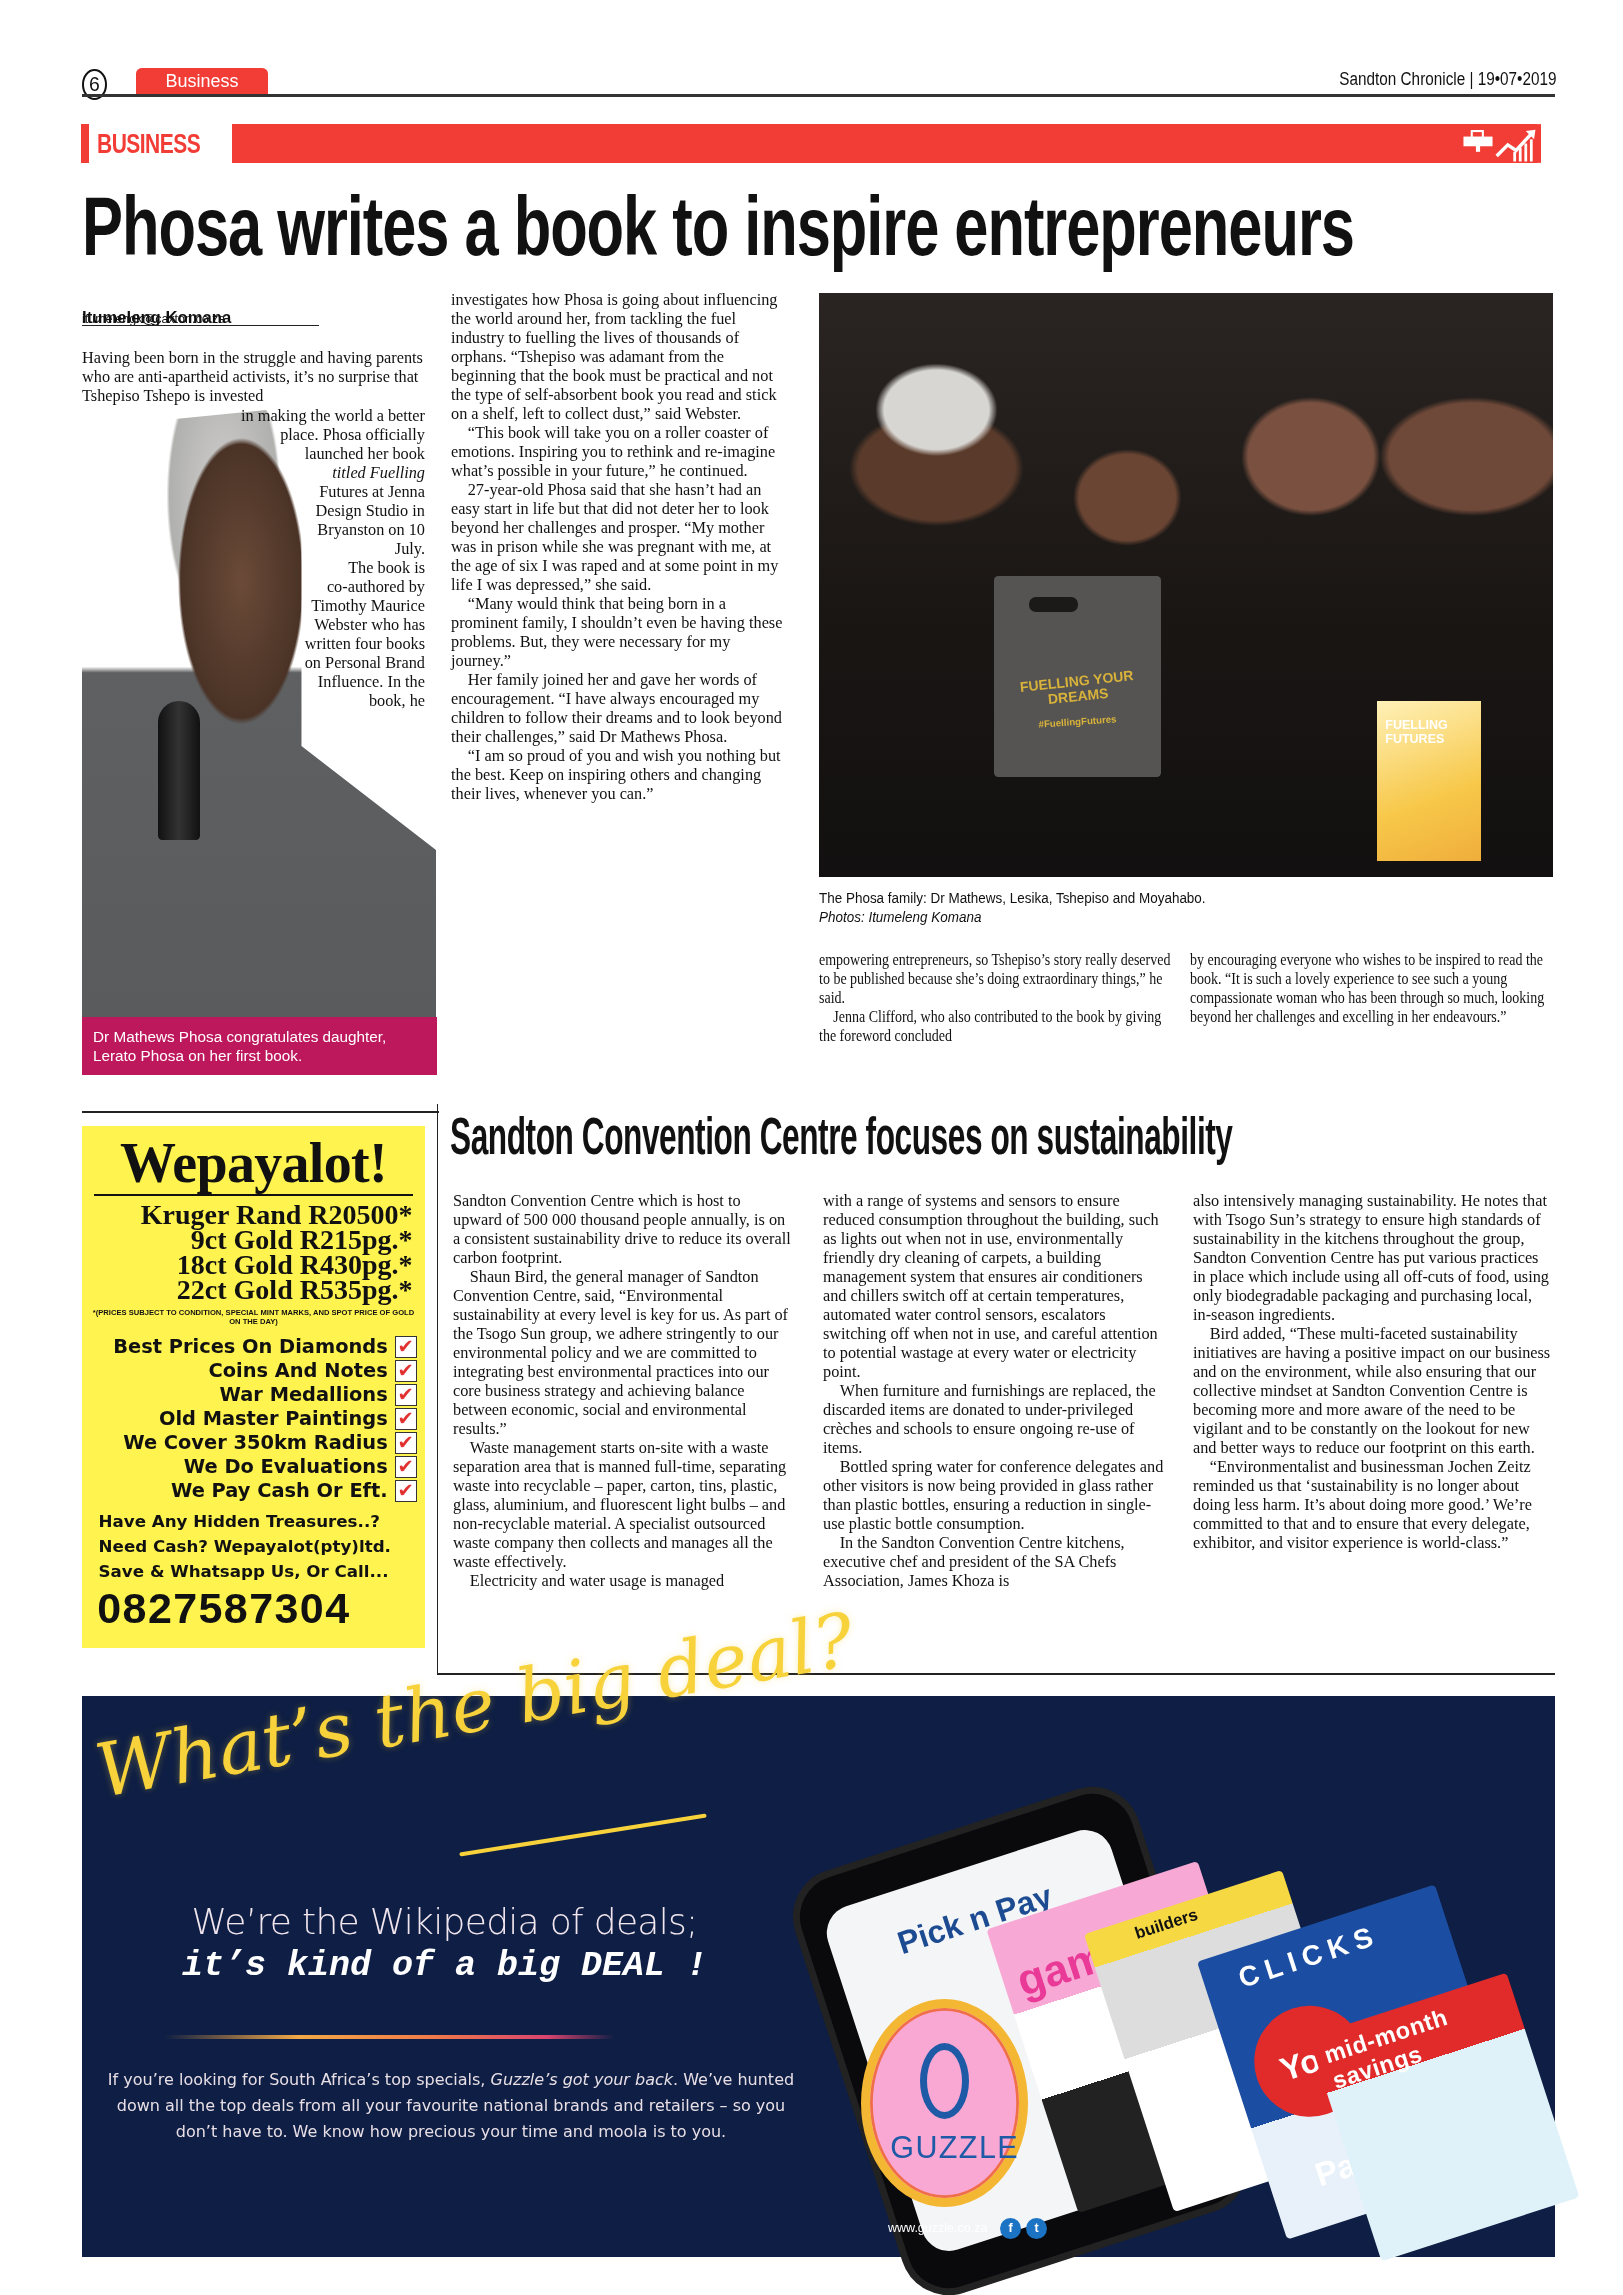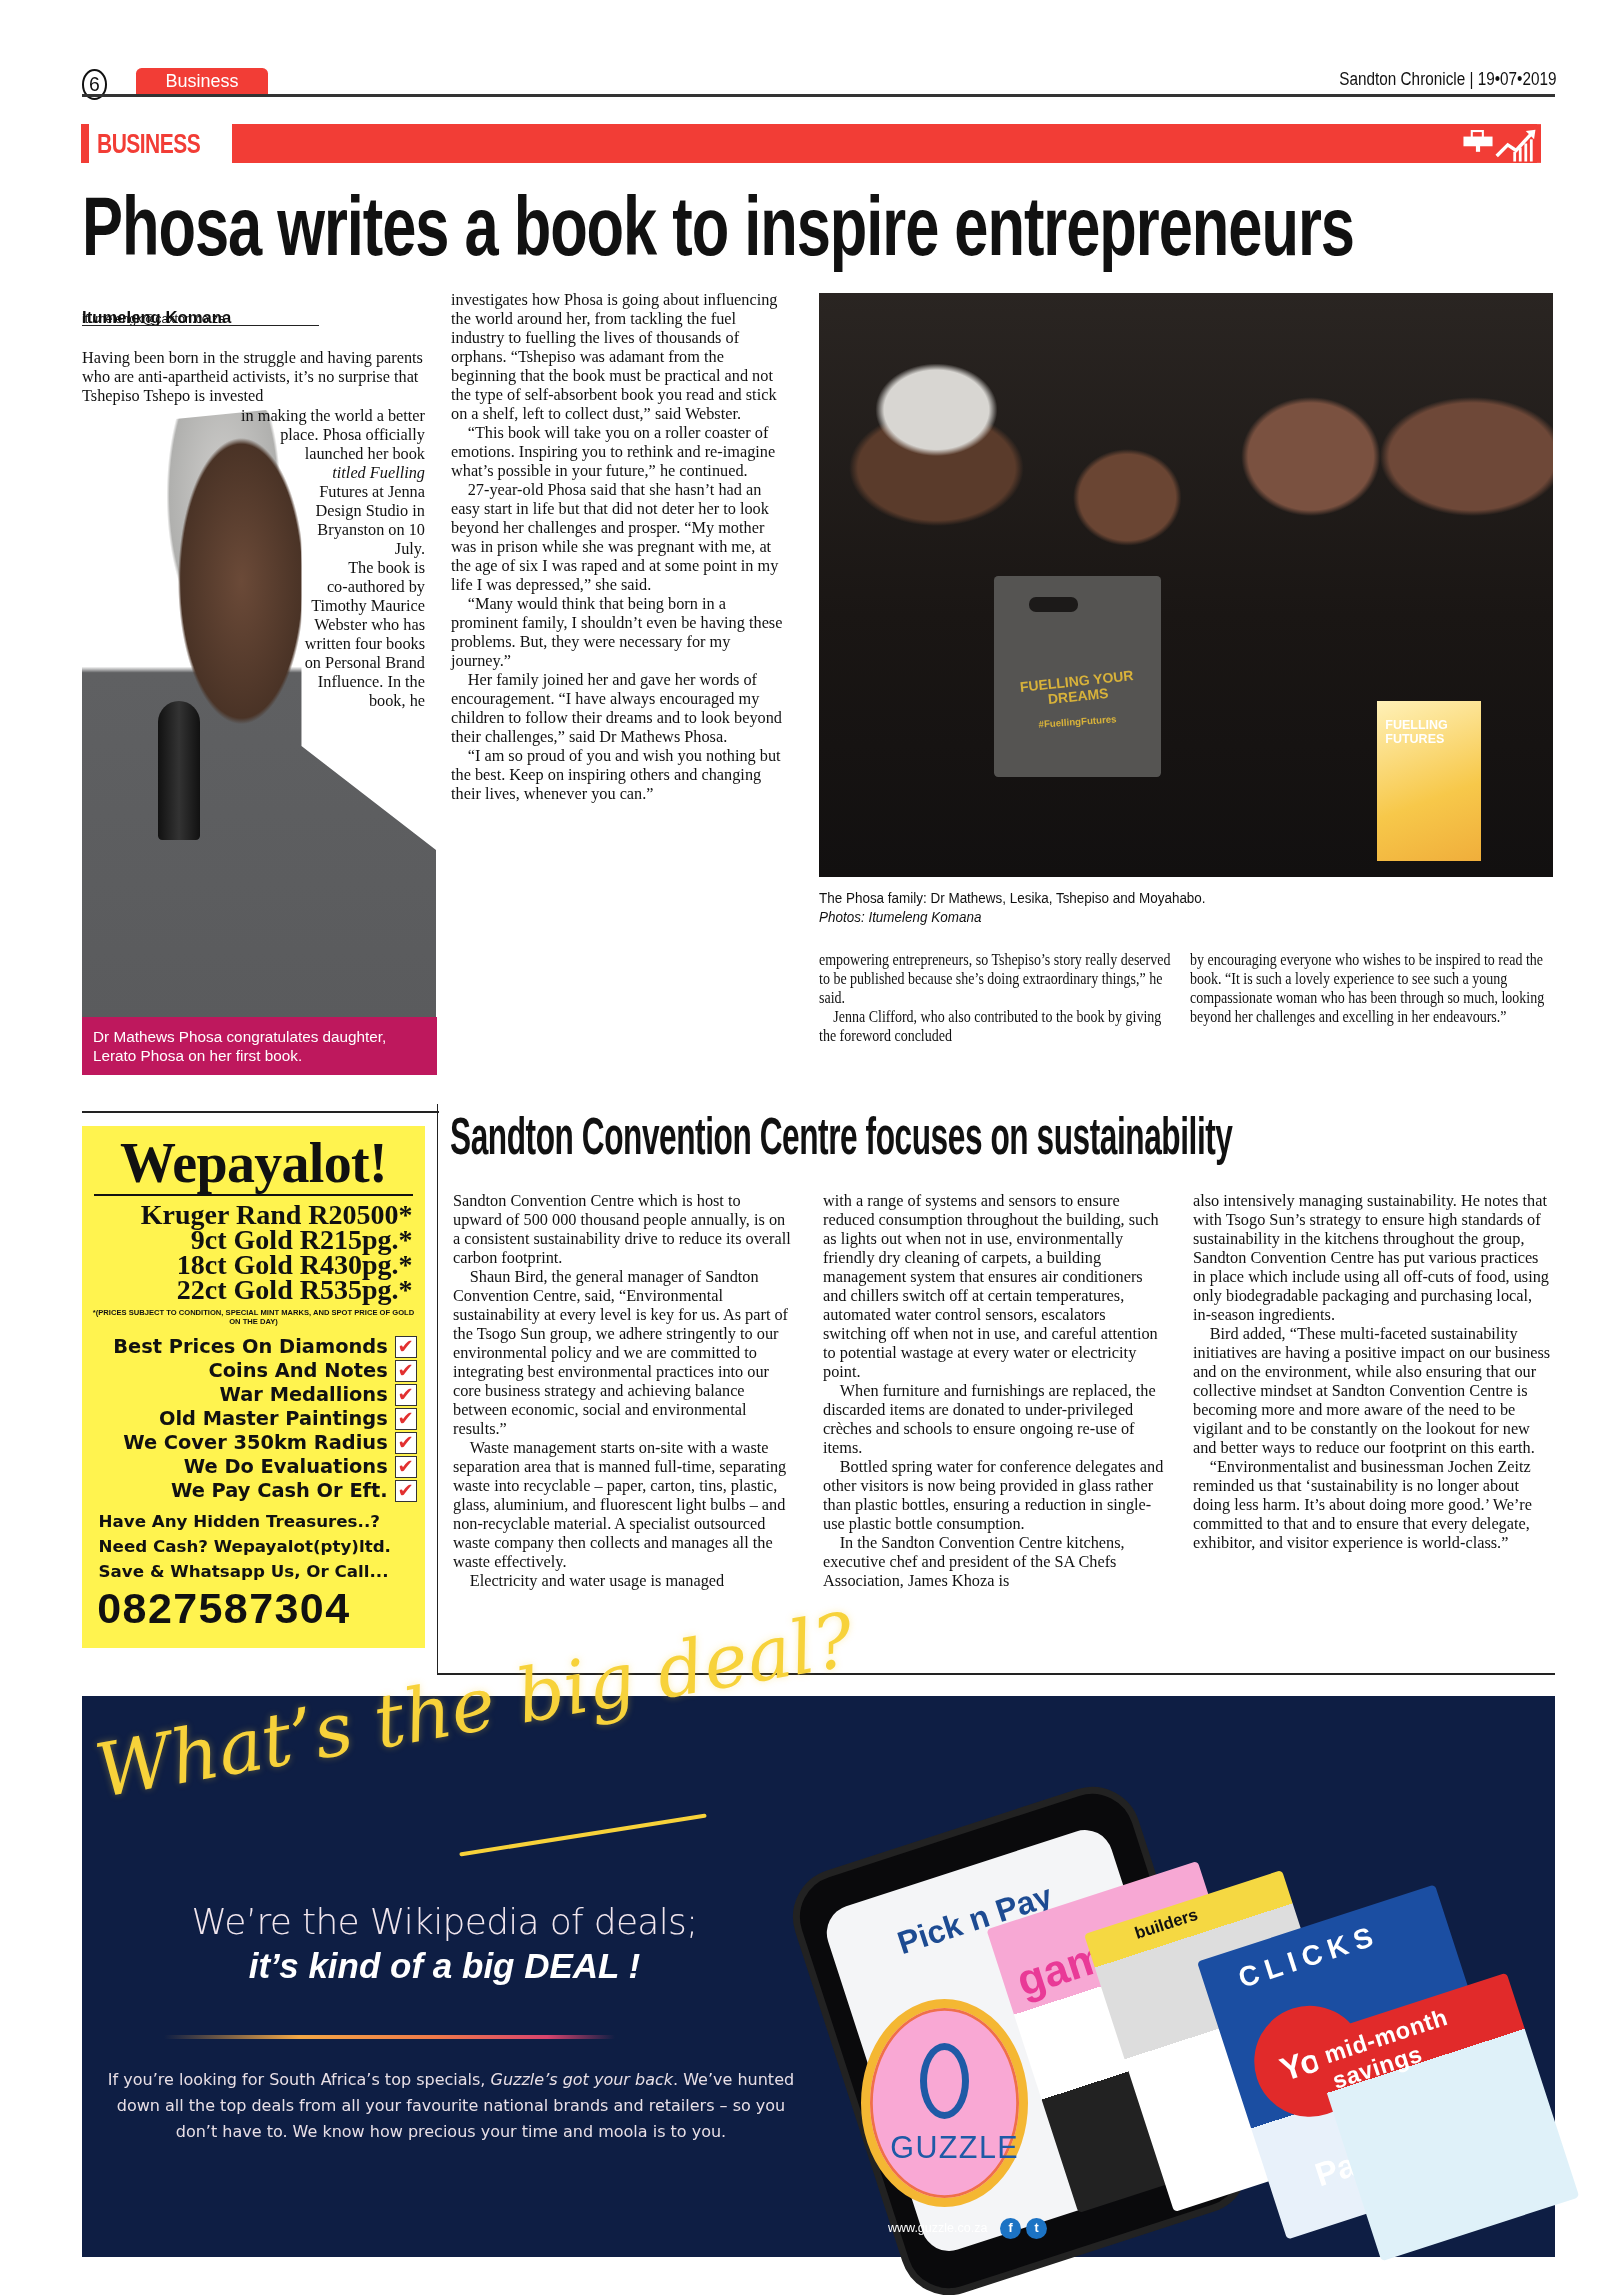--- a/index.html
+++ b/index.html
@@ -81,21 +81,21 @@
   .wp-check { font-family: "DejaVu Sans", sans-serif; font-weight: bold; font-size: 19.4px; line-height: 24px; display: flex; justify-content: flex-end; align-items: center; gap: 7px; }
   .checkbox { width: 22px; height: 22px; border: 1.4px solid #333; background: #fff; color: #e23030; font-size: 19.4px; line-height: 19.4px; text-align: center; }
   .wp-line { font-family: "DejaVu Sans", sans-serif; font-weight: bold; font-size: 16.7px; line-height: 25px; text-align: left; padding-left: 8.3px; }
   .wp-phone { font-family: Liberation Sans, sans-serif; font-weight: bold; font-size: 43px; line-height: 49px; text-align: left; padding-left: 7px; letter-spacing: 1.4px; }
 
   
   .ad-guzzle { left: 82px; top: 1696px; width: 1473px; height: 561px; background: #0e1e44; overflow: hidden; }
   .gz-script { left: 104px; top: 1728px; font-family: "DejaVu Serif", serif; font-style: italic; font-size: 74px; color: #f7d23a; transform: rotate(-10deg); transform-origin: left bottom; white-space: nowrap; text-shadow: 0 0 7px rgba(247,210,58,.35); }
   .gz-underline { left: 458px; top: 1833px; width: 250px; height: 4.2px; background: #f7d23a; transform: rotate(-9deg); border-radius: 2.1px; }
   .gz-sub { left: 167px; top: 1901px; width: 555px; text-align: center; font-family: "DejaVu Sans", sans-serif; font-weight: 200; font-size: 36px; color: #f1e6ee; letter-spacing: -0.7px; }
-  .gz-sub2 { left: 167px; top: 1946px; width: 555px; text-align: center; font-family: Liberation Sans, sans-serif; font-weight: bold; font-style: italic; font-size: 35px; color: #ffffff; }
+  .gz-sub2 { left: 167px; top: 1946px; width: 555px; text-align: center; font-family: Liberation Mono, monospace; font-weight: bold; font-style: italic; font-size: 35px; color: #ffffff; }
   .gz-grad { left: 164px; top: 2035px; width: 451px; height: 3.5px; background: linear-gradient(90deg,#0e1e44,#f3a846 30%,#f07a4a 60%,#d9446e 85%,#0e1e44); }
   .gz-body { left: 104px; top: 2067px; width: 694px; text-align: center; font-family: "DejaVu Sans", sans-serif; font-size: 16px; line-height: 26px; color: #e8dfe6; }
   .gz-body .it { font-style: italic; }
 
   .phone { left: 840px; top: 1819px; width: 361px; height: 444px; background: #0a0a0c; border-radius: 49px; transform: rotate(-18deg); border: 7px solid #222; }
   .phone-screen { left: 868px; top: 1860px; width: 298px; height: 361px; background: #f4f5f7; border-radius: 28px; transform: rotate(-18deg); }
   .pnp { left: 895px; top: 1898px; width: 180px; height: 42px; color: #1d4b92; font-family: "Liberation Sans", sans-serif; font-weight: bold; font-size: 32px; transform: rotate(-18deg); }
   .flyer { position: absolute; border-radius: 4.2px; transform: rotate(-18deg); overflow: hidden; font-family: "Liberation Sans", sans-serif; font-weight: bold; }
   .fl-game { left: 1027px; top: 1888px; width: 222px; height: 298px; background: linear-gradient(#f7a8d4 0 30%, #ffffff 30% 60%, #222 60%); color: #e93a97; font-size: 44px; padding: 35px 14px; }
   .fl-builders { left: 1124px; top: 1895px; width: 208px; height: 292px; background: linear-gradient(#f5d842 0 12%, #ddd 12% 45%, #fff 45%); color: #111; font-size: 16.7px; padding: 5.6px 49px; }

